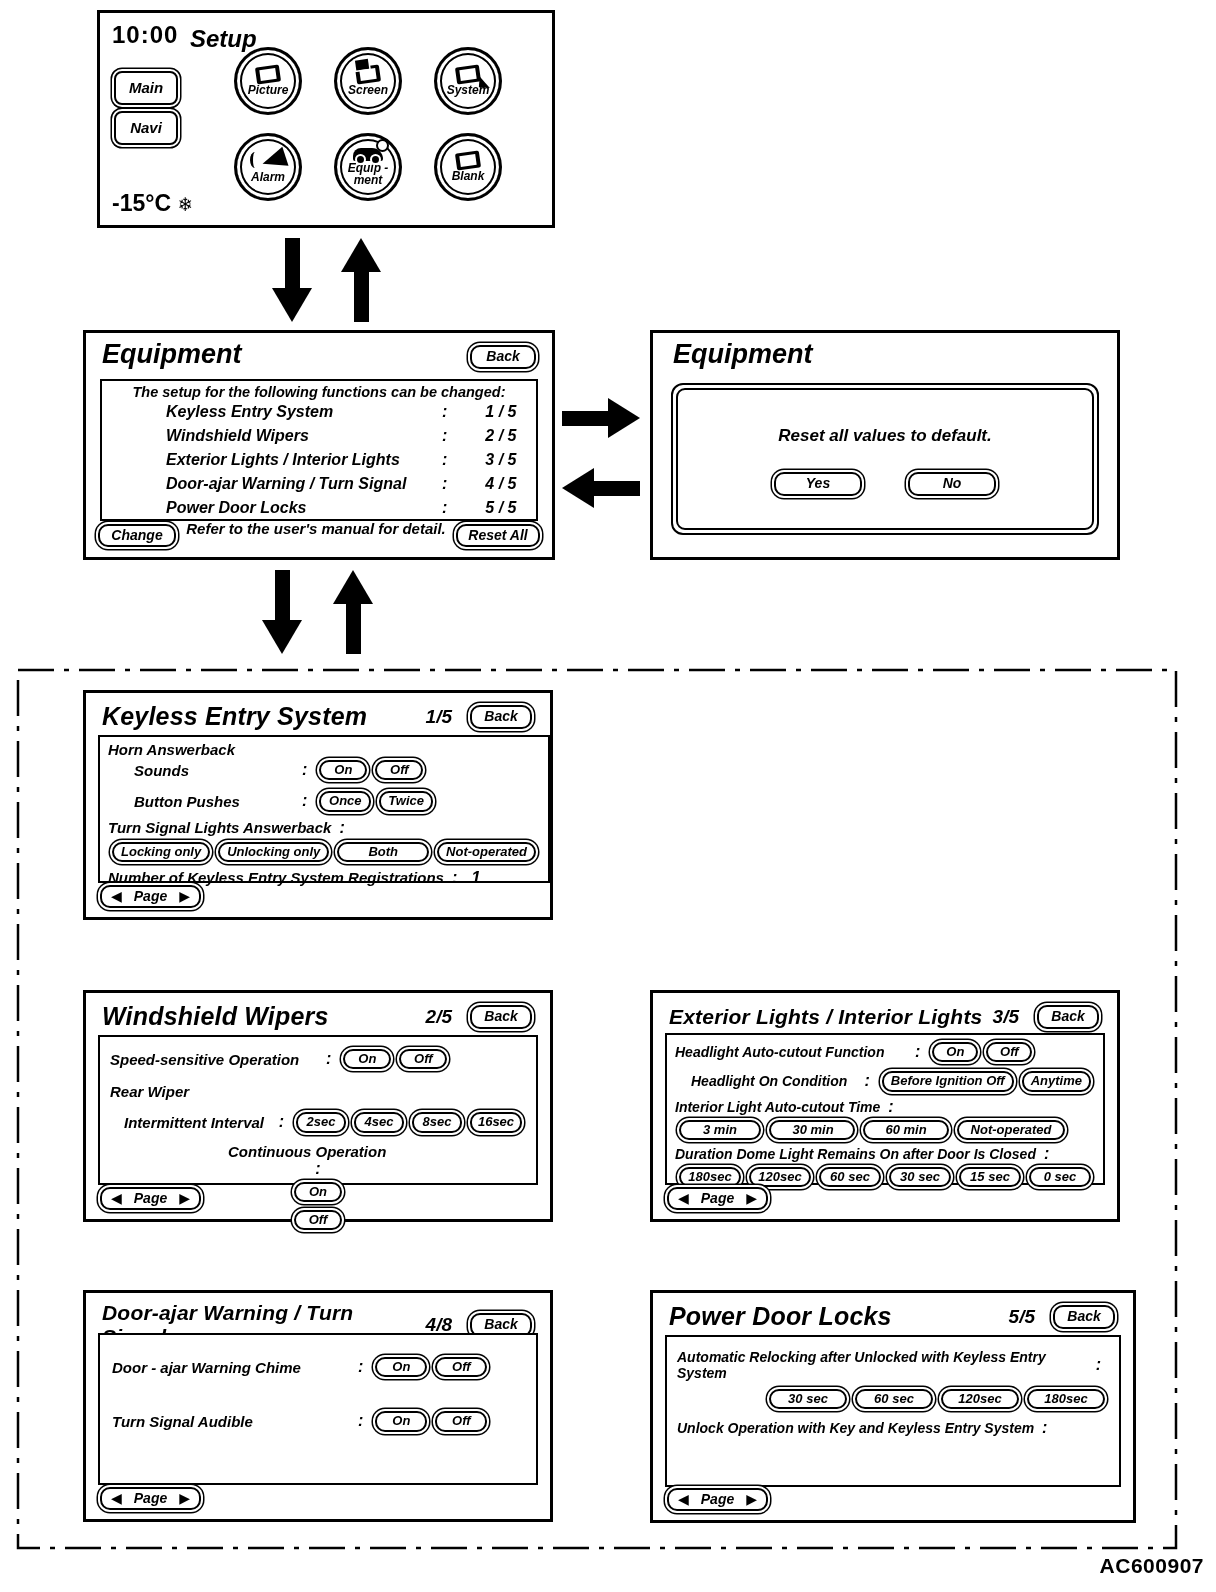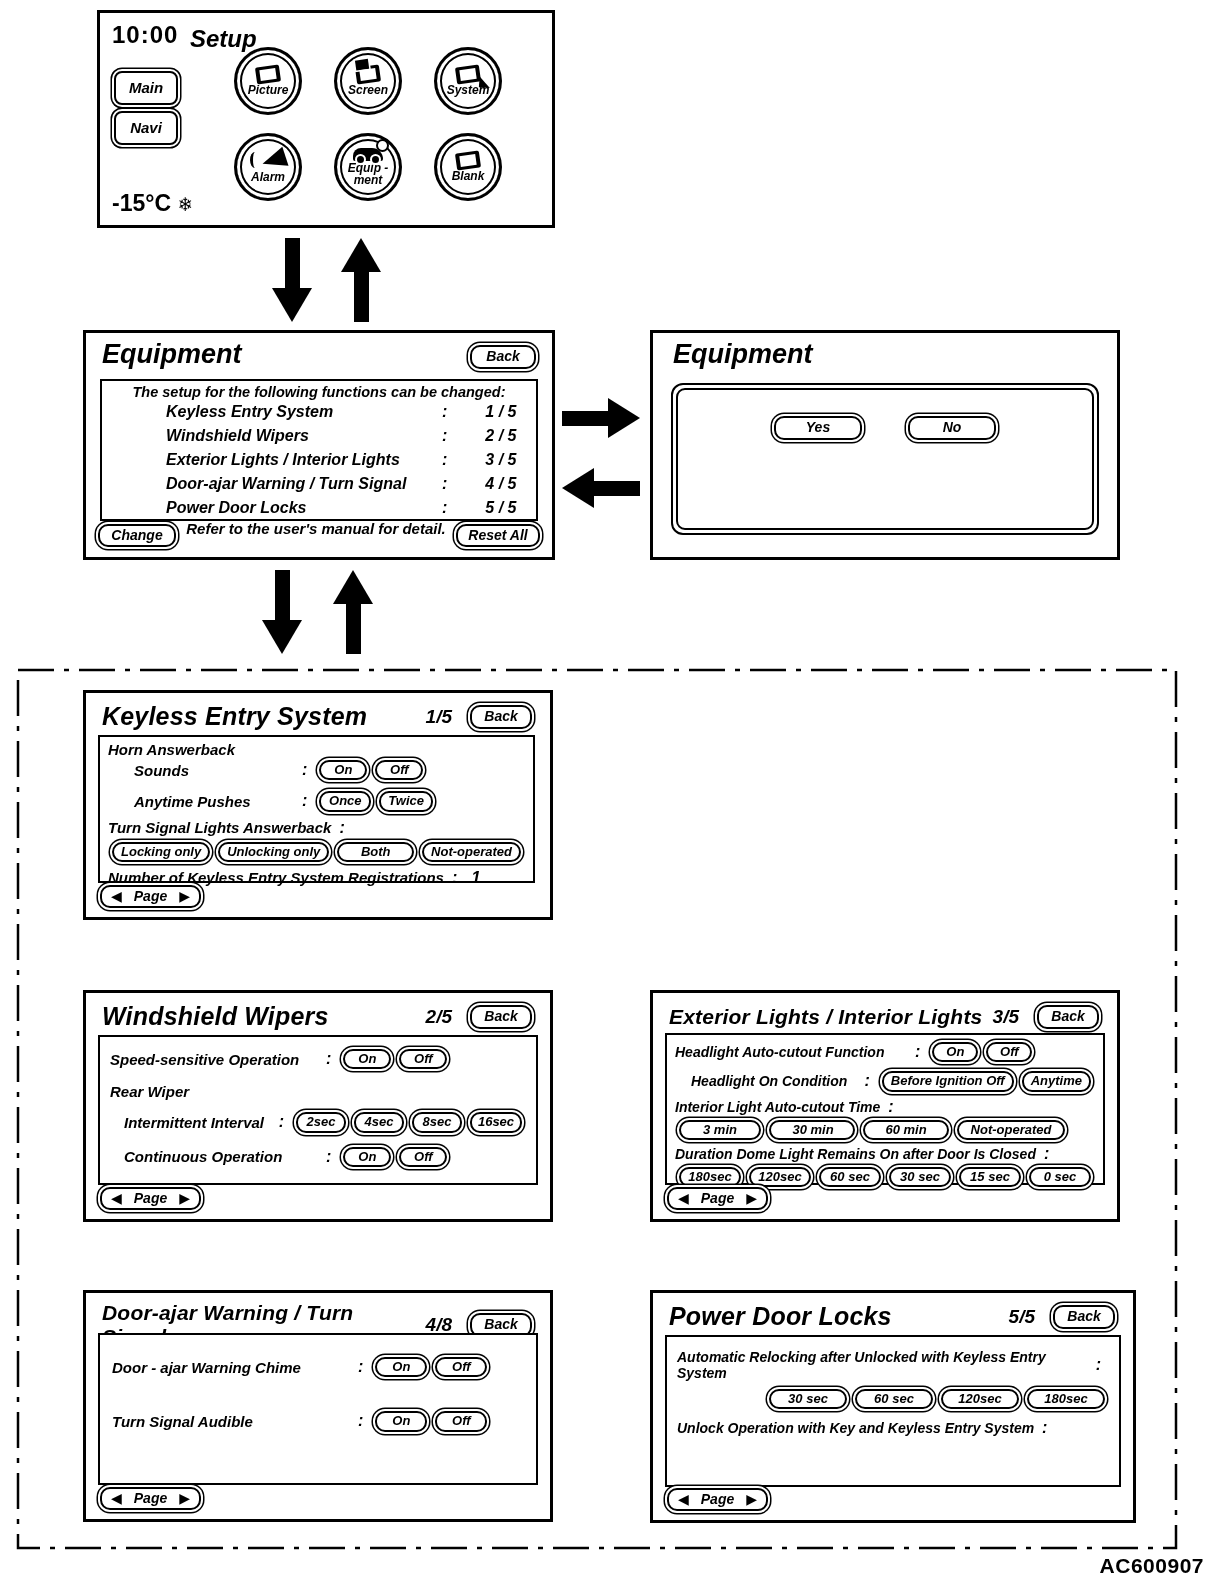--- a/index.html
+++ b/index.html
@@ -174,20 +174,21 @@
     </div>
   <div class="harrow left" style="left:562px;top:468px;">
       <div class="head"></div>
       <div class="stem"></div>
     </div>
 
   <div class="panel" style="left:650px;top:330px;width:470px;height:230px;">
     <div class="it" style="position:absolute;left:20px;top:6px;font-size:27px;">Equipment</div>
     <div class="dlg-outer">
       <div class="dlg-inner">
+        <div class="it" style="text-align:center;margin-top:36px;font-size:17px;">Reset all values to default.</div>
         <div style="display:flex;justify-content:center;gap:38px;margin-top:22px;">
           <span class="btn" style="min-width:88px;">Yes</span>
           <span class="btn" style="min-width:88px;">No</span>
         </div>
       </div>
     </div>
   </div>
 
   <div class="varrow down" style="left:262px;top:570px;">
       <div class="stem"></div>
@@ -201,30 +202,30 @@
   <svg style="position:absolute;left:16px;top:668px;" width="1162" height="882">
     <rect x="2" y="2" width="1158" height="878" fill="none" stroke="#000" stroke-width="2.5" stroke-dasharray="36 10 5 10"></rect>
   </svg>
 
   <div class="panel" style="left:83px;top:690px;width:470px;height:230px;">
     <div class="phead">
       <span class="ptitle">Keyless Entry System</span>
       <span class="pagenum">1/5</span>
       <span class="btn" style="min-width:62px;">Back</span>
     </div>
-    <div class="pbox" style="left:12px;right:15px;top:42px;height:148px;padding:4px 8px;">
+    <div class="pbox" style="left:12px;right:0;top:42px;height:148px;padding:4px 8px;">
       <div class="lbl">Horn Answerback</div>
       <div class="srow" style="margin-top:-2px;">
         <span class="lbl" style="margin-left:26px;width:160px;">Sounds</span>
         <span class="colon">:</span>
         <span class="btn sm" style="min-width:48px;">On</span>
         <span class="btn sm" style="min-width:48px;">Off</span>
       </div>
       <div class="srow" style="margin-top:3px;">
-        <span class="lbl" style="margin-left:26px;width:160px;">Anytime Pushes</span>
+        <span class="lbl" style="margin-left:26px;width:160px;">Button Pushes</span>
         <span class="colon">:</span>
         <span class="btn sm" style="min-width:52px;">Once</span>
         <span class="btn sm" style="min-width:52px;">Twice</span>
       </div>
       <div class="srow" style="margin-top:3px;">
         <span class="lbl">Turn Signal Lights Answerback</span>
         <span class="colon">:</span>
       </div>
       <div class="srow" style="margin-top:1px;">
         <span class="btn sm" style="flex:1;">Locking only</span>
@@ -260,21 +261,21 @@
       </div>
       <div class="lbl" style="margin-top:10px;">Rear Wiper</div>
       <div class="srow" style="margin-top:8px;">
         <span class="lbl" style="margin-left:14px;width:194px;">Intermittent Interval</span>
         <span class="colon">:</span>
         <span class="btn sm" style="min-width:50px;">2sec</span>
         <span class="btn sm" style="min-width:50px;">4sec</span>
         <span class="btn sm" style="min-width:50px;">8sec</span>
         <span class="btn sm" style="min-width:52px;">16sec</span>
       </div>
-      <div class="srow" style="margin-top:6px;">
+      <div class="srow" style="margin-top:6px;flex-direction:column;">
         <span class="lbl" style="margin-left:14px;width:194px;">Continuous Operation</span>
         <span class="colon">:</span>
         <span class="btn sm" style="min-width:48px;">On</span>
         <span class="btn sm" style="min-width:48px;">Off</span>
       </div>
     </div>
     <span class="btn pagebtn">
       <span>◀</span>
       <span style="margin:0 12px;">Page</span>
       <span>▶</span>

